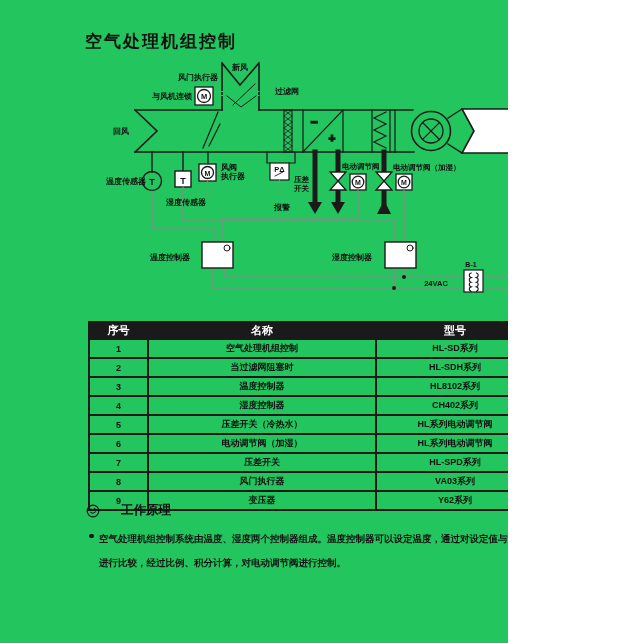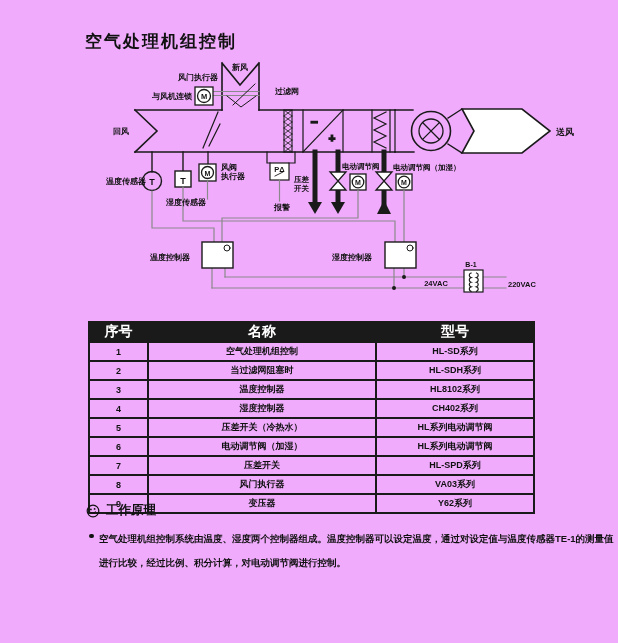--- a/index.html
+++ b/index.html
@@ -1,26 +1,26 @@
 <!DOCTYPE html>
 <html><head>
 <meta charset="utf-8">
 <style>
   html,body{margin:0;padding:0;background:#fff;}
-  .page{position:relative;width:618px;height:643px;background:#f0abfc;overflow:hidden;
+  .page{position:relative;width:508px;height:643px;background:#22c55e;overflow:hidden;
         font-family:"Liberation Sans",sans-serif;color:#111;}
   .title{position:absolute;left:85px;top:30px;font-size:17px;font-weight:bold;letter-spacing:2px;}
   svg text{font-family:"Liberation Sans",sans-serif;font-weight:bold;fill:#111;}
   .parts-table{position:absolute;left:88px;top:321px;width:445px;border-collapse:collapse;
         table-layout:fixed;font-size:9px;font-weight:bold;text-align:center;}
   .parts-table th,.parts-table td{border:2px solid #1a1a1a;padding:0;overflow:hidden;white-space:nowrap;}
-  .parts-table th{background:#1a1a1a;color:#fff;height:13px;font-size:14px;}
+  .parts-table th{background:#1a1a1a;color:#fff;height:13px;font-size:11px;}
   .parts-table td{height:17px;}
   .col-num{width:59px;}.col-name{width:228px;}.col-model{width:158px;}
-  .principle-head{position:absolute;left:86px;top:502px;display:flex;align-items:center;gap:6px;}
+  .principle-head{position:absolute;left:86px;top:502px;display:flex;align-items:center;gap:21px;}
   .principle-head .ph-text{font-size:12.5px;font-weight:bold;}
   .bullets{position:absolute;left:88px;top:527px;width:526px;font-size:9.5px;font-weight:bold;line-height:24px;}
   .bullet{position:relative;padding-left:11px;}
   .bullet::before{content:"";position:absolute;left:1px;top:6.5px;width:4.5px;height:4.5px;
         border-radius:50%;background:#111;}
 </style>
 </head>
 <body>
 
 <div class="page">

